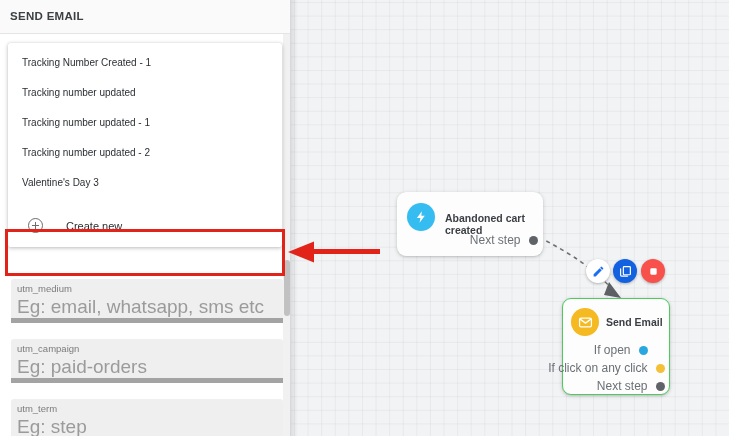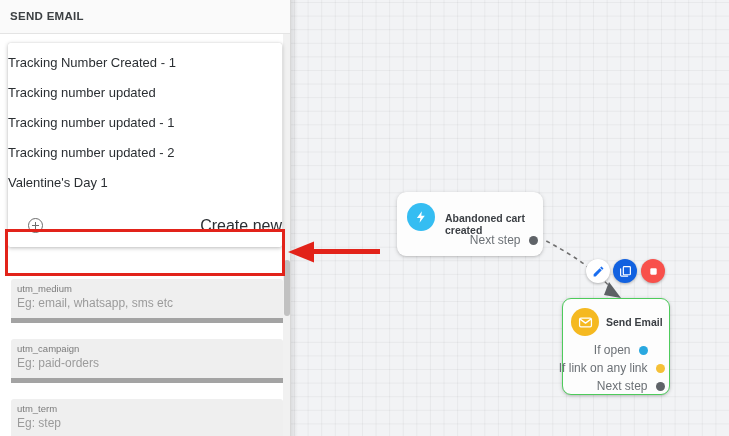--- a/index.html
+++ b/index.html
@@ -64,21 +64,21 @@
   }
   .field-label {
     position: absolute;
     left: 6px; top: 4px;
     font-size: 9.5px;
     color: #7b7b7b;
   }
   .field-placeholder {
     position: absolute;
     left: 6px; top: 17px;
-    font-size: 12px;
+    font-size: 19px;
     color: #9b9b9b;
   }
 
   
   .panel-scroll-track {
     position: absolute;
     right: 0; top: 34px;
     width: 7px; height: 402px;
     background: #f1f1f1;
   }
@@ -99,37 +99,37 @@
     width: 274px;
     background: #ffffff;
     box-shadow: 0 1px 4px rgba(0,0,0,0.26), 0 0 1px rgba(0,0,0,0.18);
     border-radius: 2px;
     z-index: 20;
   }
   .dd-item {
     position: relative;
     height: 30px;
     line-height: 30px;
-    font-size: 13px;
+    padding-left: 14px;
+    font-size: 10px;
     color: #2b2f33;
     white-space: nowrap;
     cursor: pointer;
   }
   .dd-item:first-child { margin-top: 5px; }
   .dd-create {
     position: relative;
     height: 43px;
     display: flex;
     align-items: center;
     padding-left: 20px;
-    font-size: 16px;
+    font-size: 11px;
     color: #2b2f33;
     cursor: pointer;
     margin-top: 6px;
-    justify-content: space-between;
   }
   .plus-icon {
     width: 15px; height: 15px;
     border: 1.3px solid #6d6d6d;
     border-radius: 50%;
     position: relative;
     flex: 0 0 auto;
     margin-right: 23px;
   }
   .plus-icon::before, .plus-icon::after {
@@ -288,21 +288,21 @@
 
     <div class="panel-scroll-track">
       <div class="panel-scroll-thumb"></div>
     </div>
 
     <div class="dropdown">
       <div class="dd-item">Tracking Number Created - 1</div>
       <div class="dd-item">Tracking number updated</div>
       <div class="dd-item">Tracking number updated - 1</div>
       <div class="dd-item">Tracking number updated - 2</div>
-      <div class="dd-item">Valentine's Day 1</div>
+      <div class="dd-item">Valentine's Day 3</div>
 
       <div class="dd-create">
         <span class="plus-icon"></span>
         <span>Create new</span>
       </div>
     </div>
 
   </div>
 
   <div class="red-box"></div>
@@ -361,21 +361,21 @@
         </svg>
       </div>
       <div class="node-title email-title">Send Email</div>
 
       <div class="port-row" style="right:26px; top:44px;">
         <span>If open</span>
         <span class="port-dot" style="background:#29a8e0;"></span>
       </div>
 
       <div class="port-row" style="right:9px; top:62px;">
-        <span>If link on any link</span>
+        <span>If click on any click</span>
         <span class="port-dot" style="background:#f5c037;"></span>
       </div>
 
       <div class="port-row" style="right:9px; top:80px;">
         <span>Next step</span>
         <span class="port-dot" style="background:#5f6368;"></span>
       </div>
     </div>
 
   </div>

